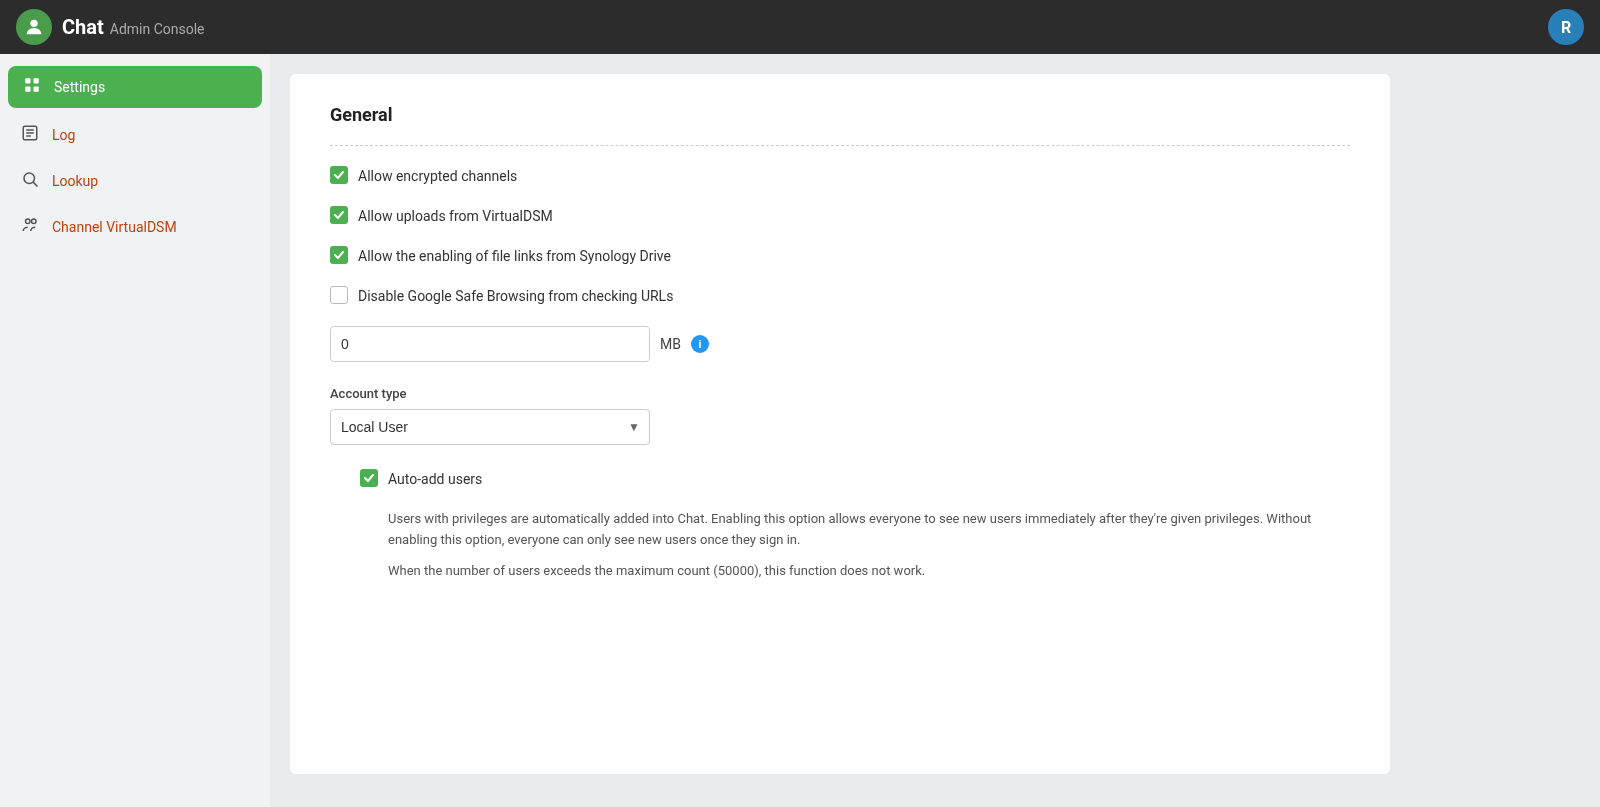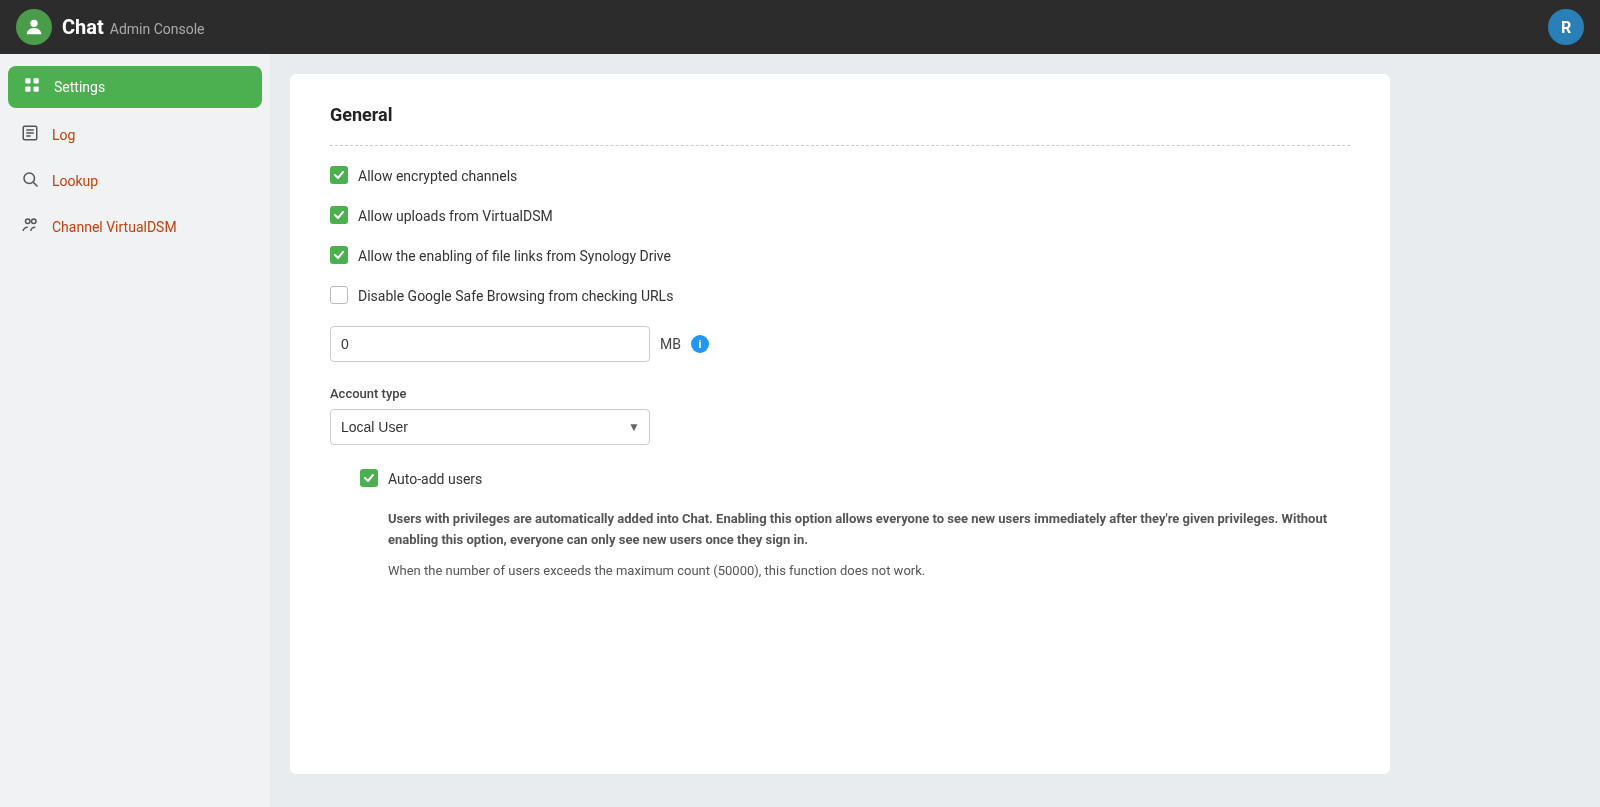--- a/index.html
+++ b/index.html
@@ -213,21 +213,20 @@
     .indented {
       margin-left: 30px;
       margin-top: 20px;
     }
     .description-text {
       font-size: 13px;
       color: #555;
       line-height: 1.6;
       margin-bottom: 10px;
       max-width: 980px;
-      font-weight: bold;
     }
     .note-text {
       font-size: 13px;
       color: #555;
       line-height: 1.6;
       max-width: 980px;
     }
     .note-label {
       color: #4caf50;
       font-weight: 600;

